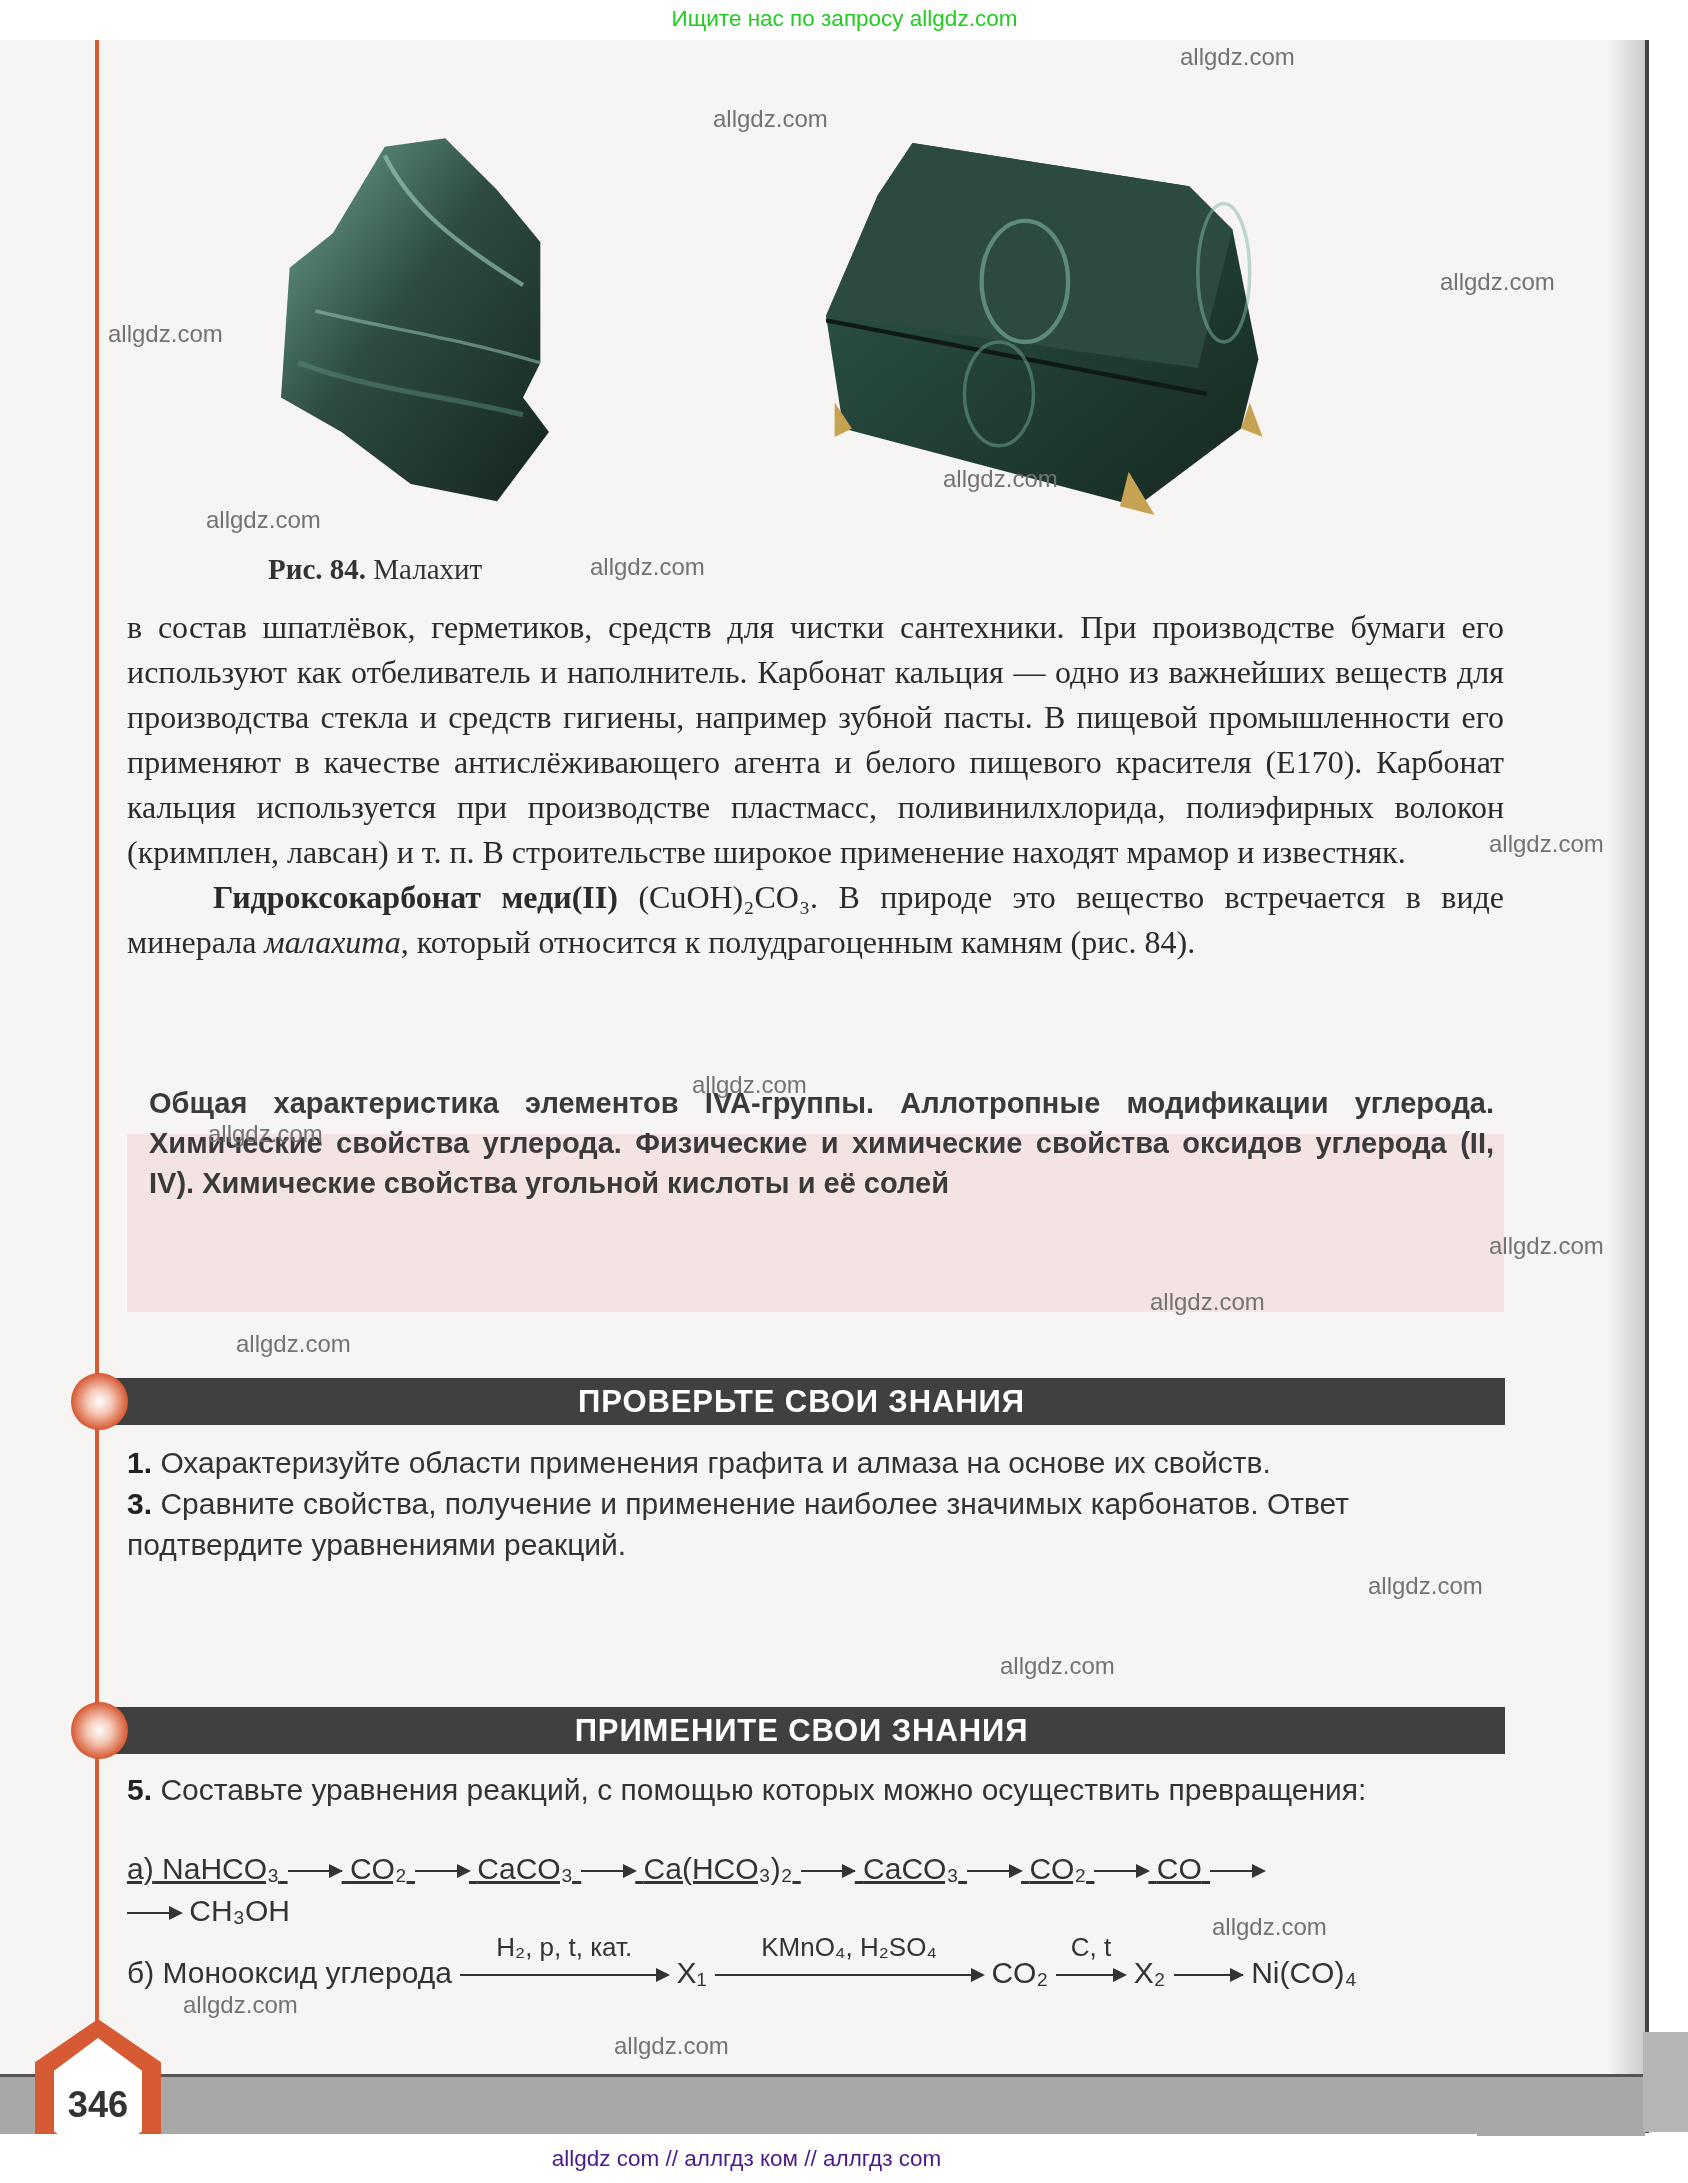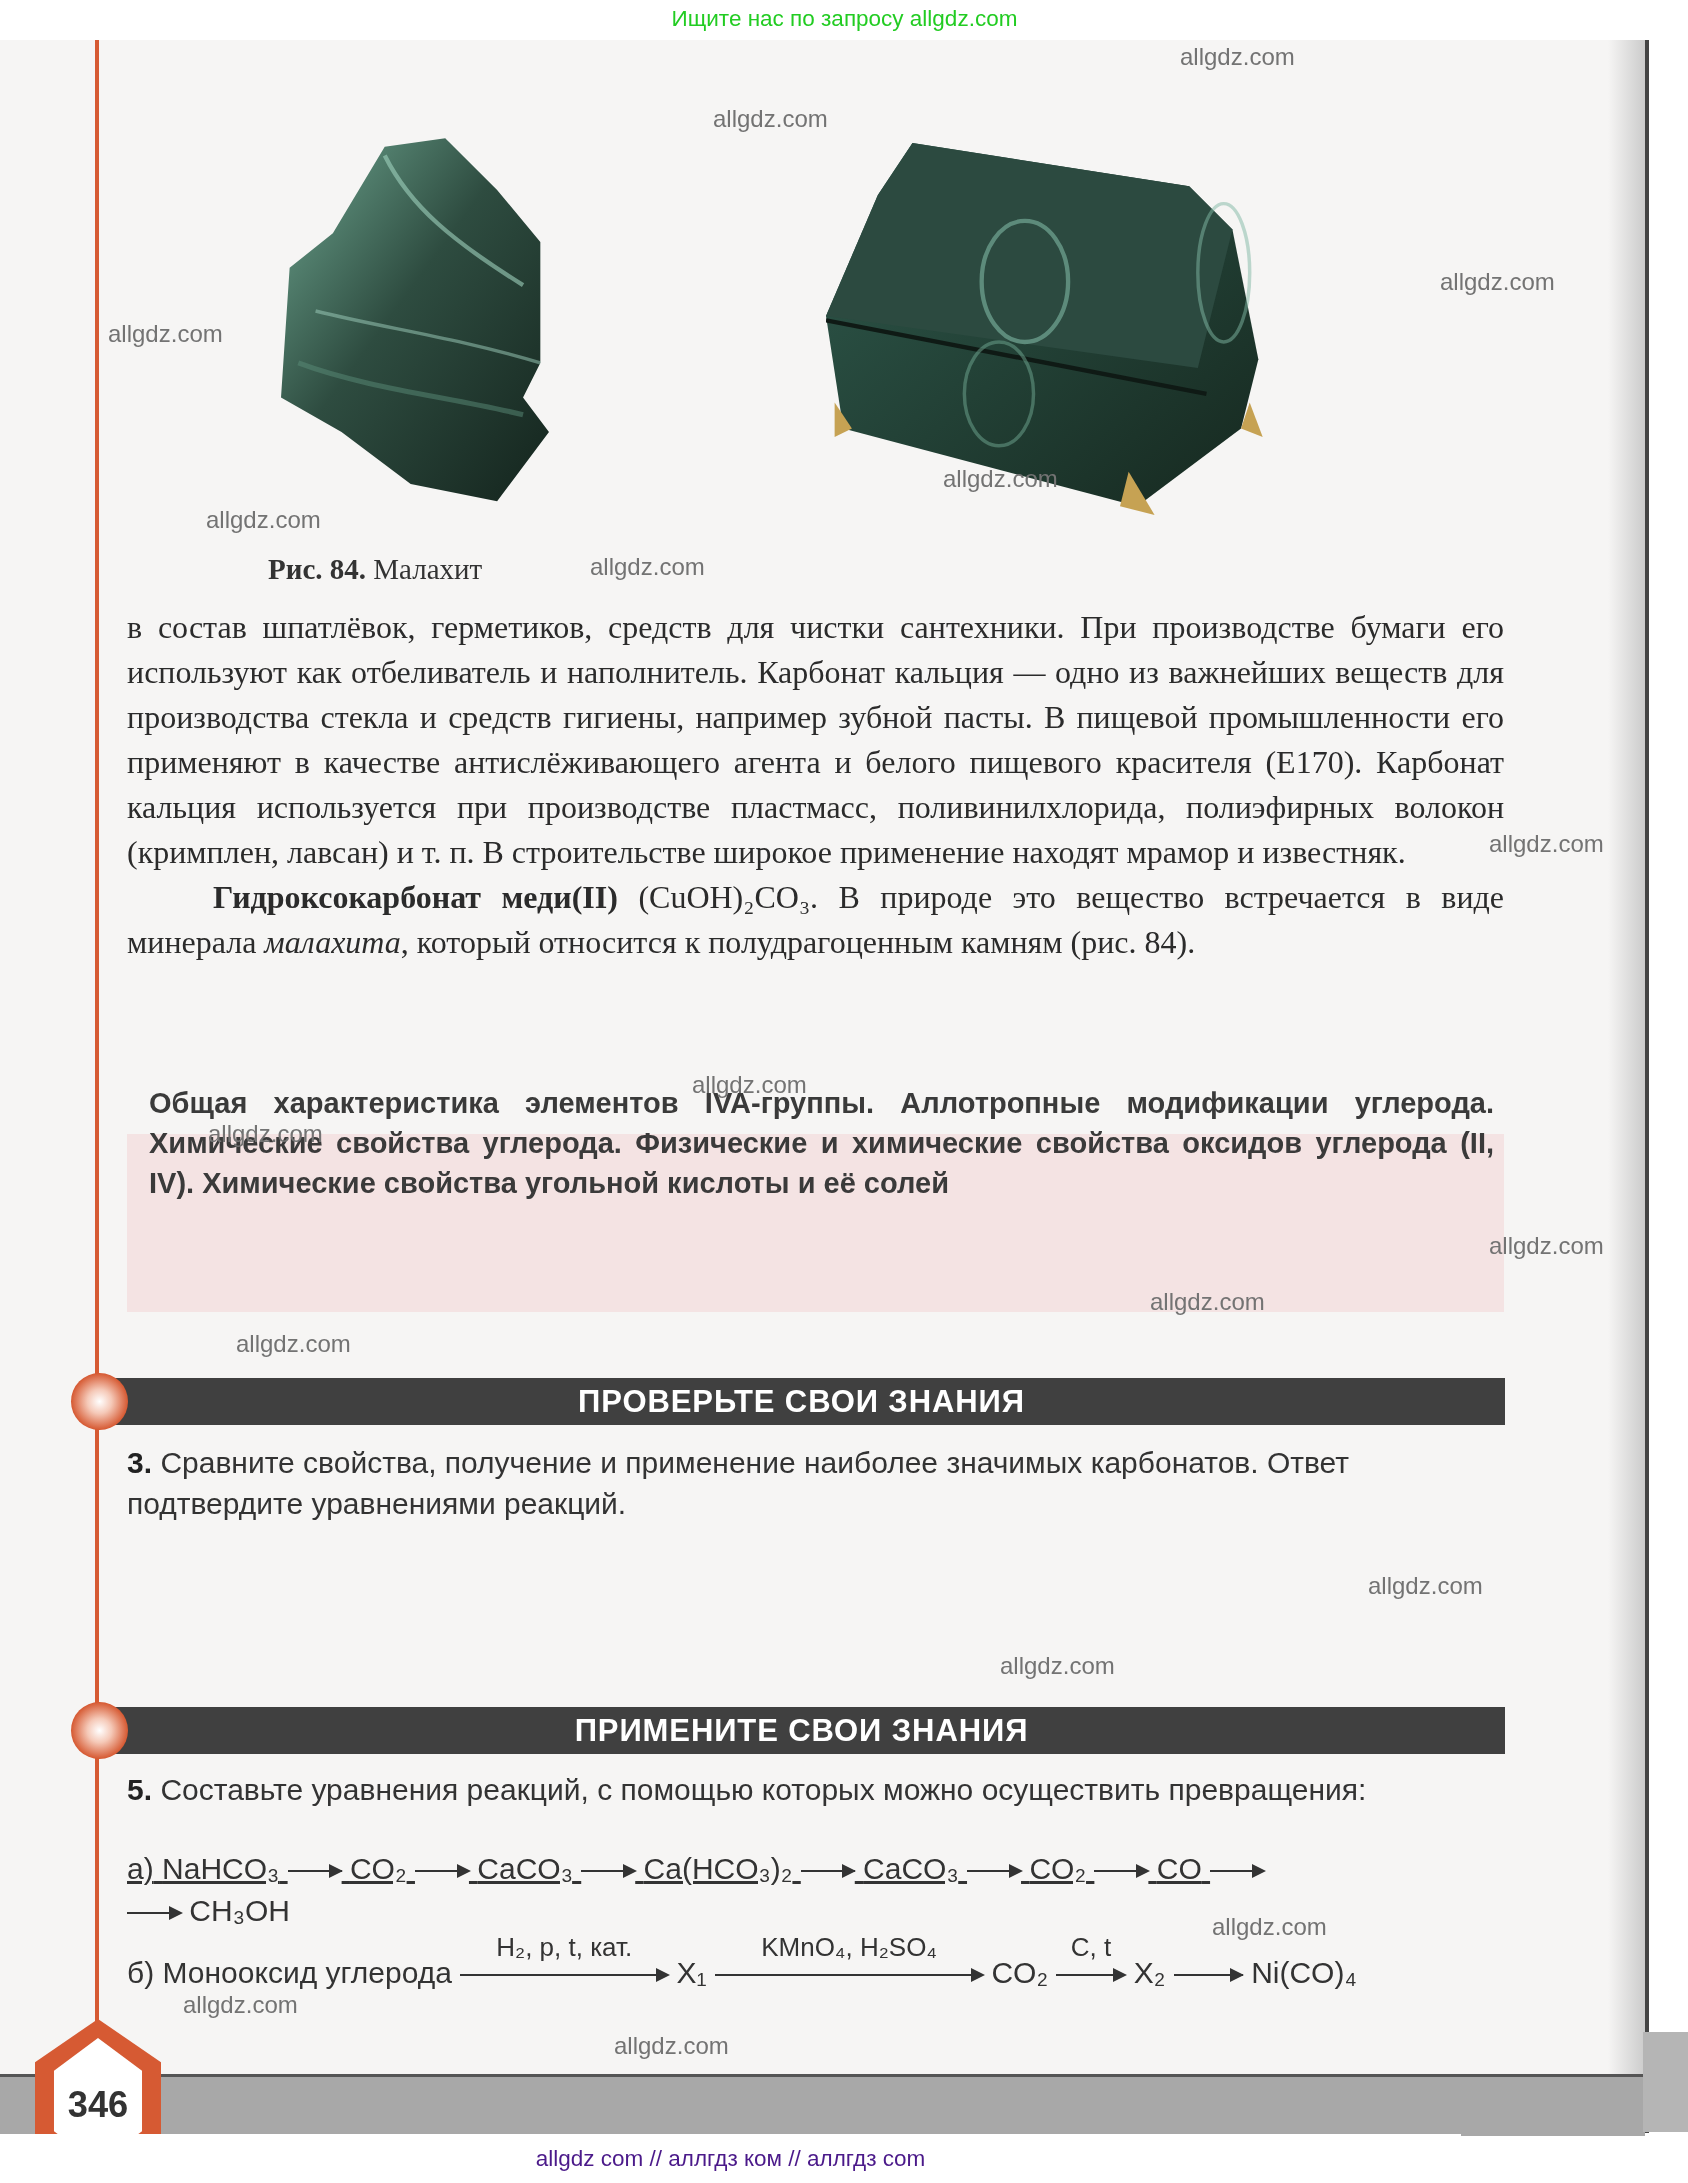--- a/index.html
+++ b/index.html
@@ -25,21 +25,21 @@
   .band-dot { position:absolute; left:71px; width:57px; height:57px; border-radius:50%; background:radial-gradient(circle at 50% 50%, #ffffff 0%, #f5c9b8 30%, #d65a33 70%); }
   .q-list { position:absolute; left:127px; width:1375px; font-family:"Liberation Sans", sans-serif; font-size:30px; color:#333; line-height:41px; }
   .q-list p { margin:0; }
   .q-list b { font-weight:bold; color:#222; }
   .formula { position:absolute; left:127px; font-family:"Liberation Sans", sans-serif; font-size:30px; color:#333; white-space:nowrap; }
   .arrow { display:inline-block; position:relative; vertical-align:middle; }
   .arrow .line { display:block; height:2.6px; background:#333; }
   .arrow .head { position:absolute; right:-1.7px; top:-6px; width:0; height:0; border-left:14px solid #333; border-top:7px solid transparent; border-bottom:7px solid transparent; }
   .arrow .label { position:absolute; top:-42px; left:0; width:100%; text-align:center; font-size:26px; }
   .page-num { position:absolute; left:35px; top:2019px; width:126px; height:164px; }
-  .bottom-banner { position:absolute; top:2134px; left:0; width:1461px; height:49px; text-align:center; color:#4b1a8a; font-size:22.5px; line-height:49px; background:#fff; }
+  .bottom-banner { position:absolute; top:2134px; left:0; width:1461px; height:49px; text-align:center; color:#4b1a8a; font-size:22.5px; line-height:49px; background:#fff;padding-left:16px; }
 </style>
 </head>
 <body>
 
 <div class="top-banner">Ищите нас по запросу allgdz.com</div>
 
 <div class="page"></div>
 <div class="page-shadow"></div>
 <div class="page-edge"></div>
 <div class="margin-line"></div>
@@ -92,20 +92,21 @@
 
 <div class="pink-box"></div>
 <div class="pink-text">Общая характеристика элементов IVA-группы. Аллотропные модификации углерода. Химические свойства углерода. Физические и химические свойства оксидов углерода (II, IV). Химические свойства угольной кислоты и её солей</div>
 
 <div class="band" style="top:1378px;">
   <span>ПРОВЕРЬТЕ СВОИ ЗНАНИЯ</span>
 </div>
 <div class="band-dot" style="top:1373px;"></div>
 
 <div class="q-list" style="top:1442px;">
+  <p><b>1.</b> <span>Охарактеризуйте области применения графита и алмаза на основе их свойств.</span></p>
   <p><b>3.</b> <span>Сравните свойства, получение и применение наиболее значимых карбонатов. Ответ подтвердите уравнениями реакций.</span></p>
 </div>
 
 <div class="band" style="top:1707px;">
   <span>ПРИМЕНИТЕ СВОИ ЗНАНИЯ</span>
 </div>
 <div class="band-dot" style="top:1702px;"></div>
 
 <div class="q-list" style="top:1769px;">
   <p><b>5.</b> <span>Составьте уравнения реакций, с помощью которых можно осуществить превращения:</span></p>

